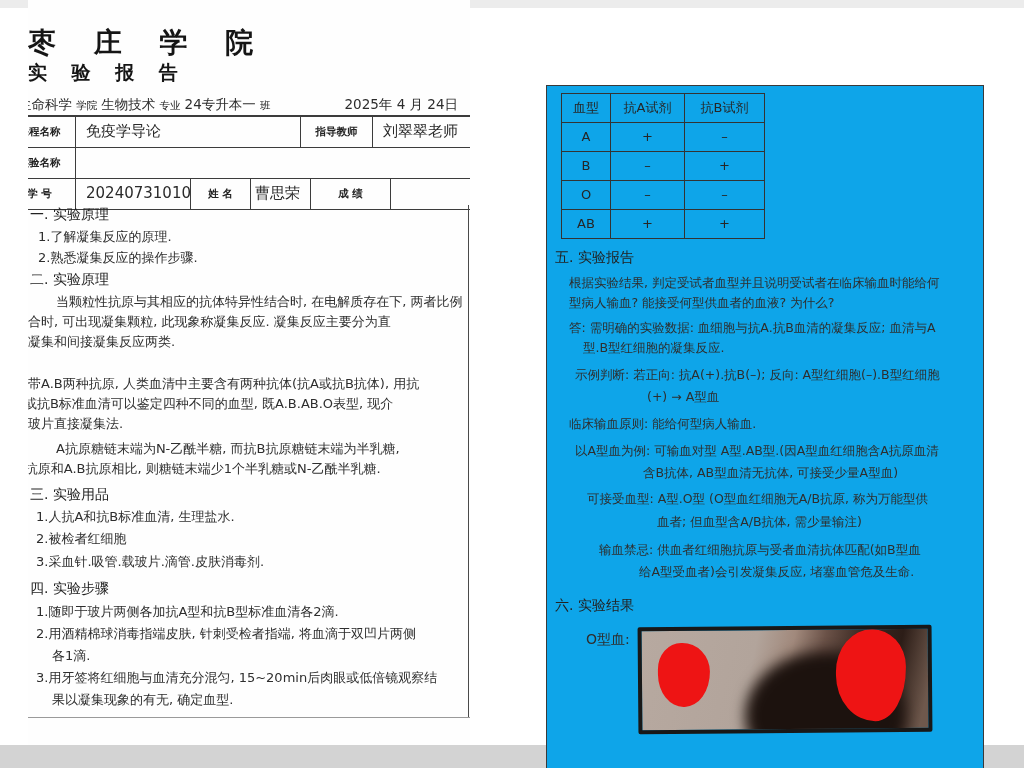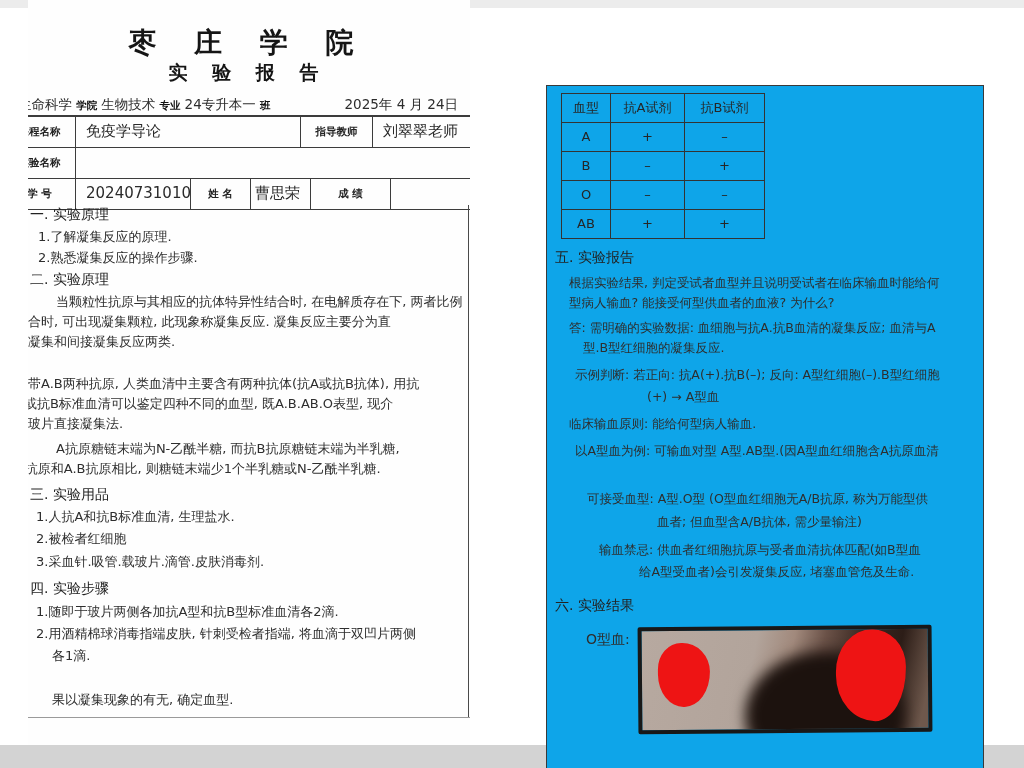--- a/index.html
+++ b/index.html
@@ -4,25 +4,25 @@
 <style>
   html,body{margin:0;padding:0;}
   body{width:1024px;height:768px;position:relative;background:#ffffff;
        font-family:"DejaVu Sans","Liberation Sans",sans-serif;overflow:hidden;}
   .strip{position:absolute;left:0;width:1024px;}
   #top-strip{top:0;height:8px;background:#ececec;}
   #bottom-strip{top:745px;height:23px;background:#d3d3d3;}
 
   
   #left-page{position:absolute;left:28px;top:0;width:442px;height:745px;overflow:hidden;background:#fefefe;}
-  .title{position:absolute;left:0;width:440px;text-align:center;color:#151515;font-weight:bold;}
+  .title{position:absolute;left:0;width:440px;color:#151515;font-weight:bold;}
   #uni-title{top:24px;font-size:28px;letter-spacing:14px;}
   #report-title{top:60px;font-size:19px;letter-spacing:9px;}
   #info-line{position:absolute;top:96px;left:-10px;width:452px;font-size:13px;color:#2c2c2c;white-space:nowrap;}
-  .printed{font-size:10.5px;font-weight:bold;color:#111;}
+  .printed{font-size:10.5px;font-weight:normal;color:#111;}
   .hand{font-size:13.5px;color:#2c2c2c;}
   #date-field{position:absolute;right:12px;top:0;}
 
   .form-table{position:absolute;left:-25px;top:115px;width:467px;border-top:2px solid #3c3c3c;border-left:1px solid #3c3c3c;}
   .frow{display:flex;height:30px;border-bottom:1.5px solid #3c3c3c;}
   .fcell{box-sizing:border-box;border-right:1.5px solid #3c3c3c;line-height:29px;overflow:hidden;white-space:nowrap;}
   .flabel{font-size:10.5px;font-weight:bold;color:#222;text-align:center;}
   .fval{font-size:15px;color:#2a2a2a;padding-left:10px;}
 
   .hl{position:absolute;font-size:13px;color:#2e2e2e;white-space:nowrap;}
@@ -106,20 +106,21 @@
 
   <div class="hl hh" style="left:2px;top:486px">三. 实验用品</div>
   <div class="hl" style="left:8px;top:508px">1.人抗A和抗B标准血清, 生理盐水.</div>
   <div class="hl" style="left:8px;top:530px">2.被检者红细胞</div>
   <div class="hl" style="left:8px;top:553px">3.采血针.吸管.载玻片.滴管.皮肤消毒剂.</div>
 
   <div class="hl hh" style="left:2px;top:580px">四. 实验步骤</div>
   <div class="hl" style="left:8px;top:603px">1.随即于玻片两侧各加抗A型和抗B型标准血清各2滴.</div>
   <div class="hl" style="left:8px;top:625px">2.用酒精棉球消毒指端皮肤, 针刺受检者指端, 将血滴于双凹片两侧</div>
   <div class="hl" style="left:24px;top:647px">各1滴.</div>
+  <div class="hl" style="left:8px;top:669px">3.用牙签将红细胞与血清充分混匀, 15~20min后肉眼或低倍镜观察结</div>
   <div class="hl" style="left:24px;top:691px">果以凝集现象的有无, 确定血型.</div>
 
   <div id="v-rule"></div>
   <div id="l-bottom"></div>
 </div>
 
 <div id="right-page">
 
   <div class="btable">
     <div class="btr">
@@ -151,20 +152,21 @@
 
   <div class="rl rh" style="left:8px;top:163px">五. 实验报告</div>
   <div class="rl" style="left:22px;top:189px">根据实验结果, 判定受试者血型并且说明受试者在临床输血时能给何</div>
   <div class="rl" style="left:22px;top:209px">型病人输血? 能接受何型供血者的血液? 为什么?</div>
   <div class="rl" style="left:22px;top:234px">答: 需明确的实验数据: 血细胞与抗A.抗B血清的凝集反应; 血清与A</div>
   <div class="rl" style="left:36px;top:254px">型.B型红细胞的凝集反应.</div>
   <div class="rl" style="left:28px;top:281px">示例判断: 若正向: 抗A(+).抗B(–); 反向: A型红细胞(–).B型红细胞</div>
   <div class="rl" style="left:100px;top:303px">(+) → A型血</div>
   <div class="rl" style="left:22px;top:330px">临床输血原则: 能给何型病人输血.</div>
   <div class="rl" style="left:28px;top:357px">以A型血为例: 可输血对型 A型.AB型.(因A型血红细胞含A抗原血清</div>
+  <div class="rl" style="left:96px;top:379px">含B抗体, AB型血清无抗体, 可接受少量A型血)</div>
   <div class="rl" style="left:40px;top:405px">可接受血型: A型.O型 (O型血红细胞无A/B抗原, 称为万能型供</div>
   <div class="rl" style="left:110px;top:428px">血者; 但血型含A/B抗体, 需少量输注)</div>
   <div class="rl" style="left:52px;top:456px">输血禁忌: 供血者红细胞抗原与受者血清抗体匹配(如B型血</div>
   <div class="rl" style="left:92px;top:478px">给A型受血者)会引发凝集反应, 堵塞血管危及生命.</div>
 
   <div class="rl rh" style="left:8px;top:511px">六. 实验结果</div>
   <div class="rl" style="left:39px;top:545px;font-size:14px">O型血:</div>
 
   <div id="result-photo">
     <div id="slide-shadow"></div>

